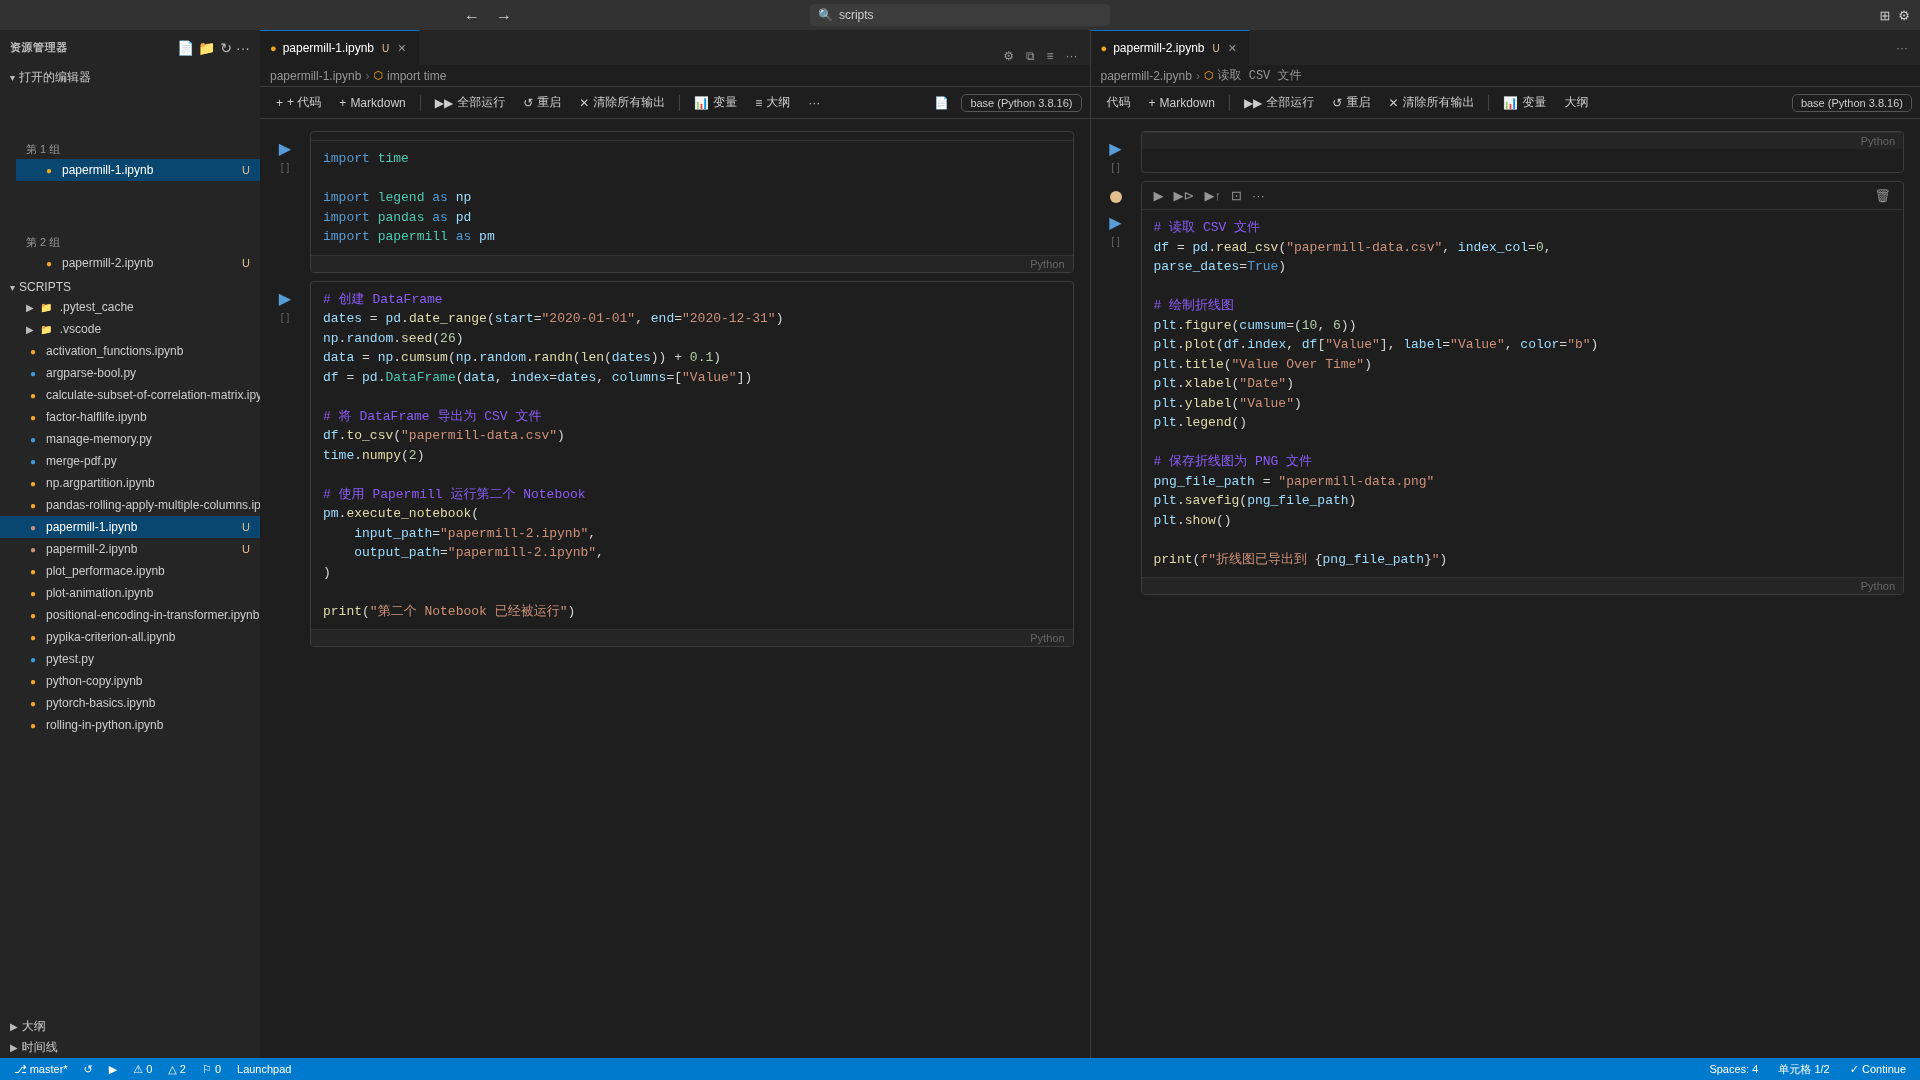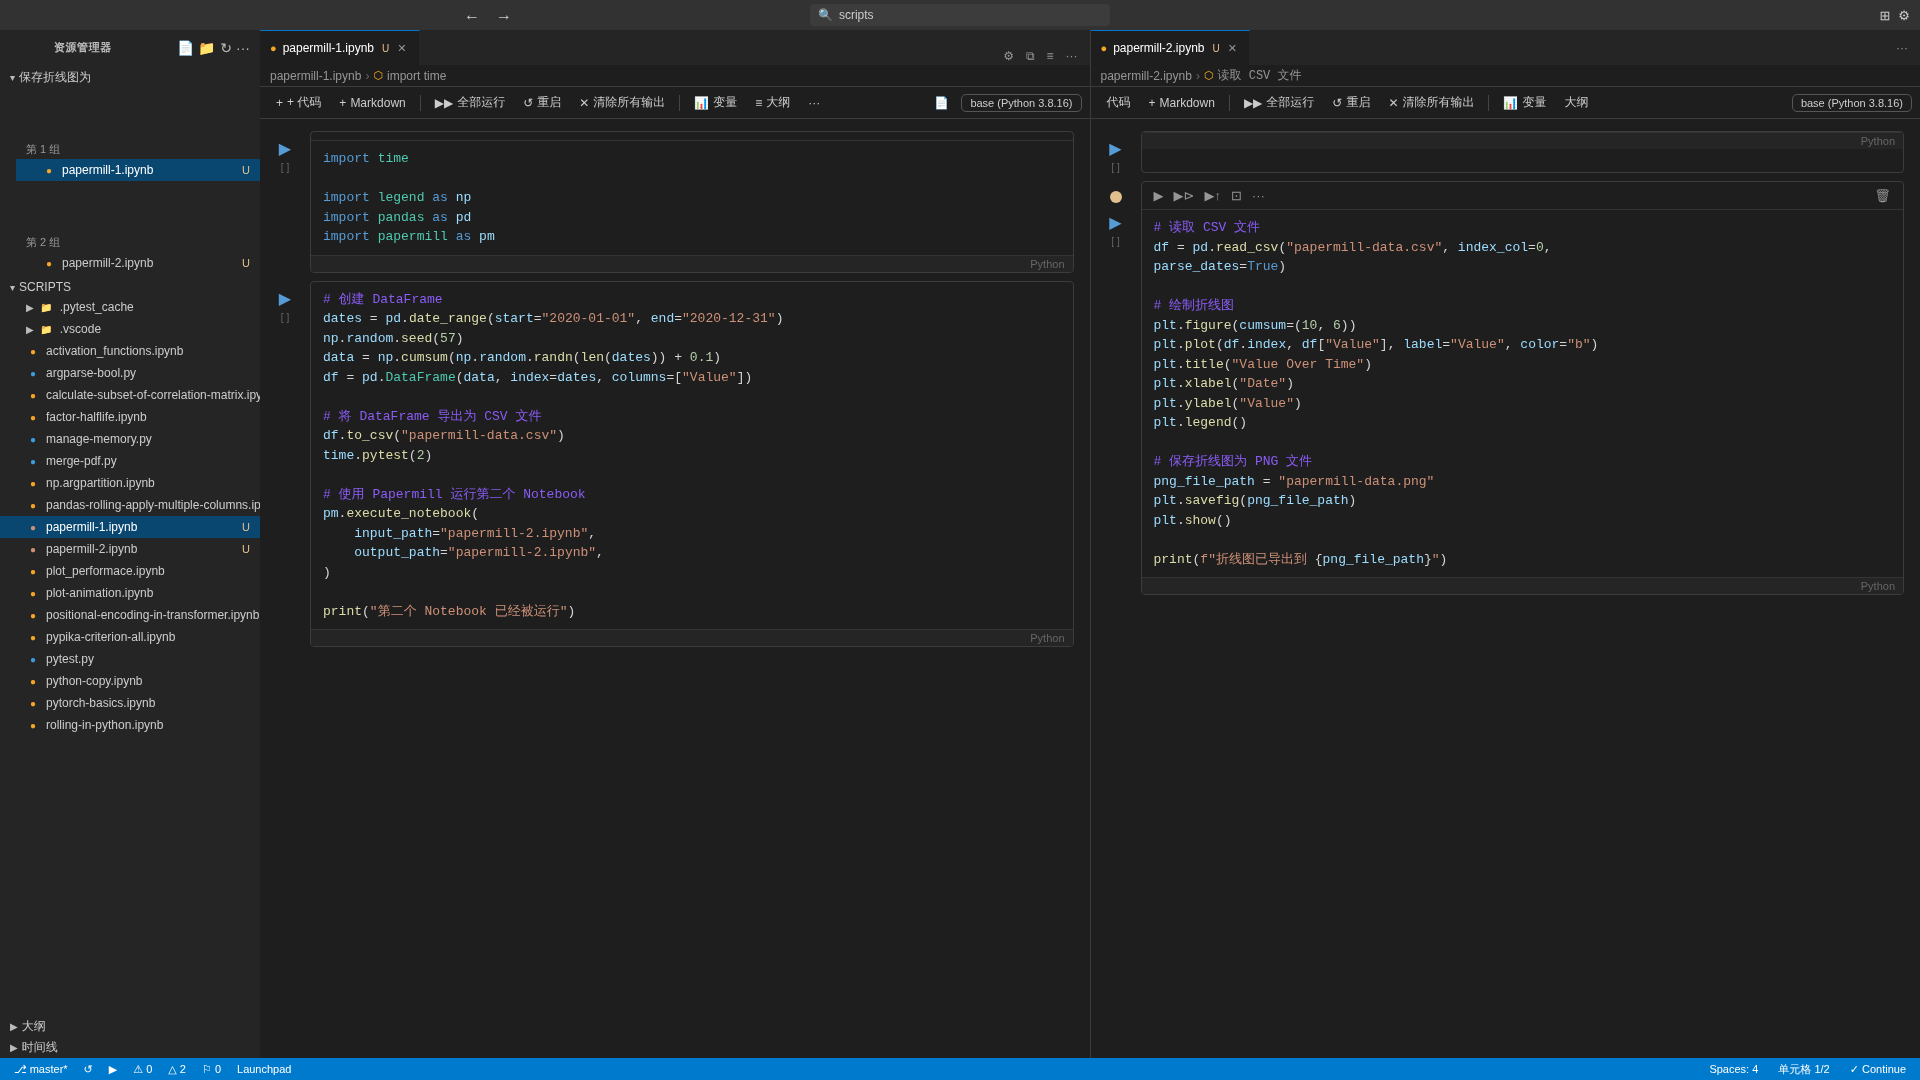--- a/index.html
+++ b/index.html
@@ -82,21 +82,20 @@
       align-items: center;
       padding: 0 10px;
       justify-content: space-between;
     }
     .sidebar-header-title {
       font-size: 11px;
       font-weight: 700;
       color: #bbb;
       text-transform: uppercase;
       letter-spacing: 0.05em;
-      margin-left: 44px;
     }
     .sidebar-header-actions {
       display: flex;
       gap: 4px;
       color: #bbb;
       font-size: 14px;
     }
 
     .sidebar-section {
       padding: 2px 0;
@@ -440,21 +439,21 @@
         <span style="cursor:pointer;font-size:14px;">📄</span>
         <span style="cursor:pointer;font-size:14px;">📁</span>
         <span style="cursor:pointer;font-size:14px;">↻</span>
         <span style="cursor:pointer;font-size:14px;">···</span>
       </div>
     </div>
 
     <div class="sidebar-section">
       <div class="sidebar-section-header">
         <span class="chevron">▾</span>
-        <span>保存折线图为</span>
+        <span>打开的编辑器</span>
       </div>
       <div style="padding-left:16px;">
         <div class="sidebar-group-label">第 1 组</div>
         <div class="sidebar-item active">
           <span class="file-icon ipynb">●</span>
           <span>papermill-1.ipynb</span>
           <span class="modified-u">U</span>
         </div>
         <div class="sidebar-group-label">第 2 组</div>
         <div class="sidebar-item">
@@ -658,27 +657,27 @@
           </div>
 
           <div class="cell">
             <div class="cell-run-area">
               <button class="cell-run-btn">▶</button>
               <span class="cell-counter">[ ]</span>
             </div>
             <div class="cell-body">
               <div class="cell-code"><span class="cm"># 创建 DataFrame</span>
 <span class="var">dates</span> <span class="op">=</span> <span class="var">pd</span><span class="punc">.</span><span class="fn">date_range</span><span class="punc">(</span><span class="var">start</span><span class="op">=</span><span class="str">"2020-01-01"</span><span class="punc">,</span> <span class="var">end</span><span class="op">=</span><span class="str">"2020-12-31"</span><span class="punc">)</span>
-<span class="var">np</span><span class="punc">.</span><span class="var">random</span><span class="punc">.</span><span class="fn">seed</span><span class="punc">(</span><span class="num">57</span><span class="punc">)</span>
+<span class="var">np</span><span class="punc">.</span><span class="var">random</span><span class="punc">.</span><span class="fn">seed</span><span class="punc">(</span><span class="num">26</span><span class="punc">)</span>
 <span class="var">data</span> <span class="op">=</span> <span class="var">np</span><span class="punc">.</span><span class="fn">cumsum</span><span class="punc">(</span><span class="var">np</span><span class="punc">.</span><span class="var">random</span><span class="punc">.</span><span class="fn">randn</span><span class="punc">(</span><span class="fn">len</span><span class="punc">(</span><span class="var">dates</span><span class="punc">))</span> <span class="op">+</span> <span class="num">0.1</span><span class="punc">)</span>
 <span class="var">df</span> <span class="op">=</span> <span class="var">pd</span><span class="punc">.</span><span class="cls">DataFrame</span><span class="punc">(</span><span class="var">data</span><span class="punc">,</span> <span class="var">index</span><span class="op">=</span><span class="var">dates</span><span class="punc">,</span> <span class="var">columns</span><span class="op">=</span><span class="punc">[</span><span class="str">"Value"</span><span class="punc">])</span>
 
 <span class="cm"># 将 DataFrame 导出为 CSV 文件</span>
 <span class="var">df</span><span class="punc">.</span><span class="fn">to_csv</span><span class="punc">(</span><span class="str">"papermill-data.csv"</span><span class="punc">)</span>
-<span class="var">time</span><span class="punc">.</span><span class="fn">pytest</span><span class="punc">(</span><span class="num">2</span><span class="punc">)</span>
+<span class="var">time</span><span class="punc">.</span><span class="fn">numpy</span><span class="punc">(</span><span class="num">2</span><span class="punc">)</span>
 
 <span class="cm"># 使用 Papermill 运行第二个 Notebook</span>
 <span class="var">pm</span><span class="punc">.</span><span class="fn">execute_notebook</span><span class="punc">(</span>
     <span class="var">input_path</span><span class="op">=</span><span class="str">"papermill-2.ipynb"</span><span class="punc">,</span>
     <span class="var">output_path</span><span class="op">=</span><span class="str">"papermill-2.ipynb"</span><span class="punc">,</span>
 <span class="punc">)</span>
 
 <span class="fn">print</span><span class="punc">(</span><span class="str">"第二个 Notebook 已经被运行"</span><span class="punc">)</span></div>
               <div class="cell-footer">
                 <span>Python</span>

